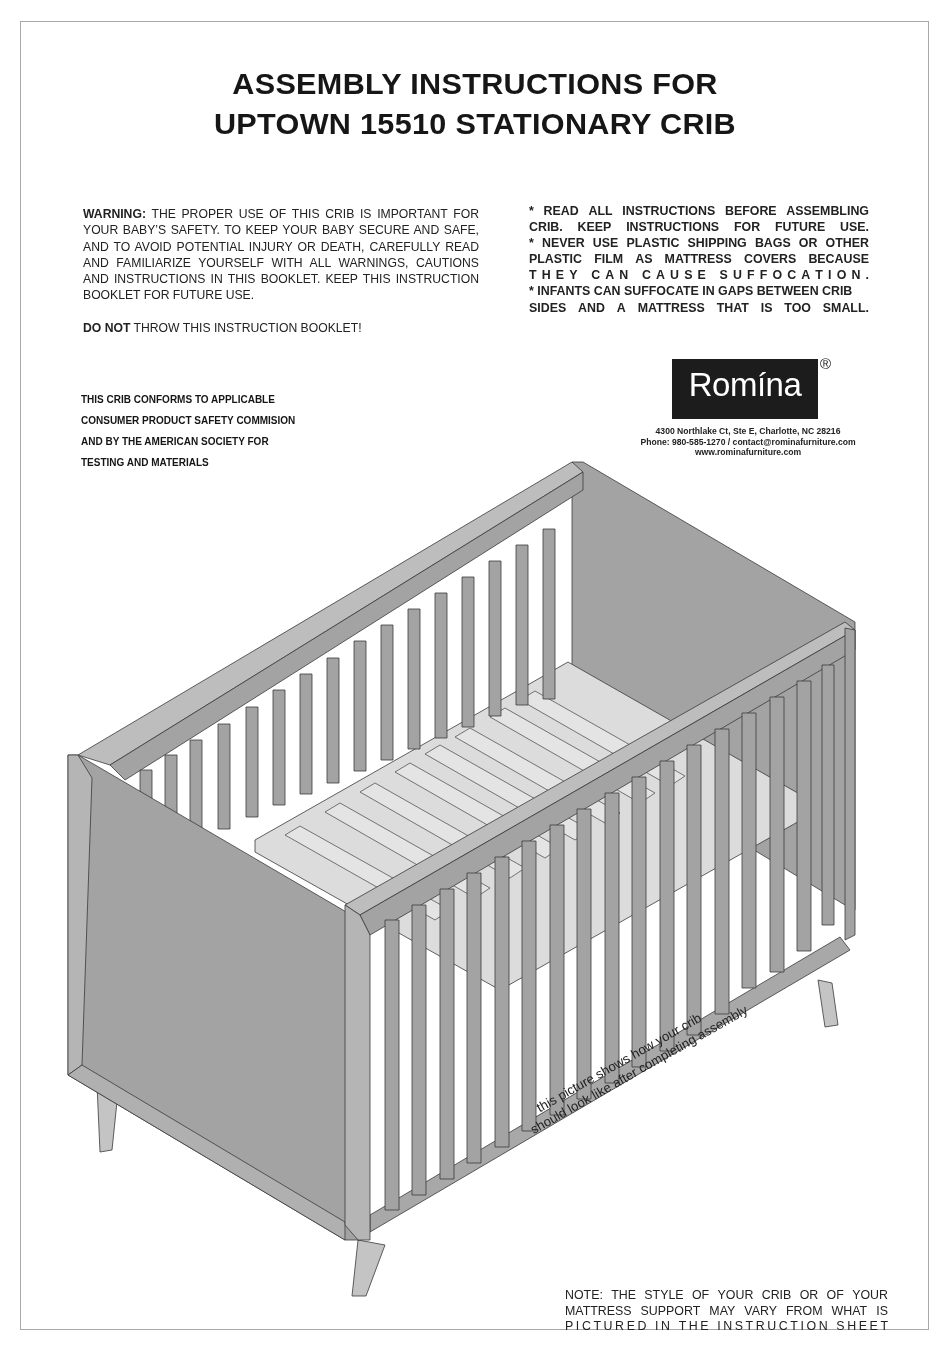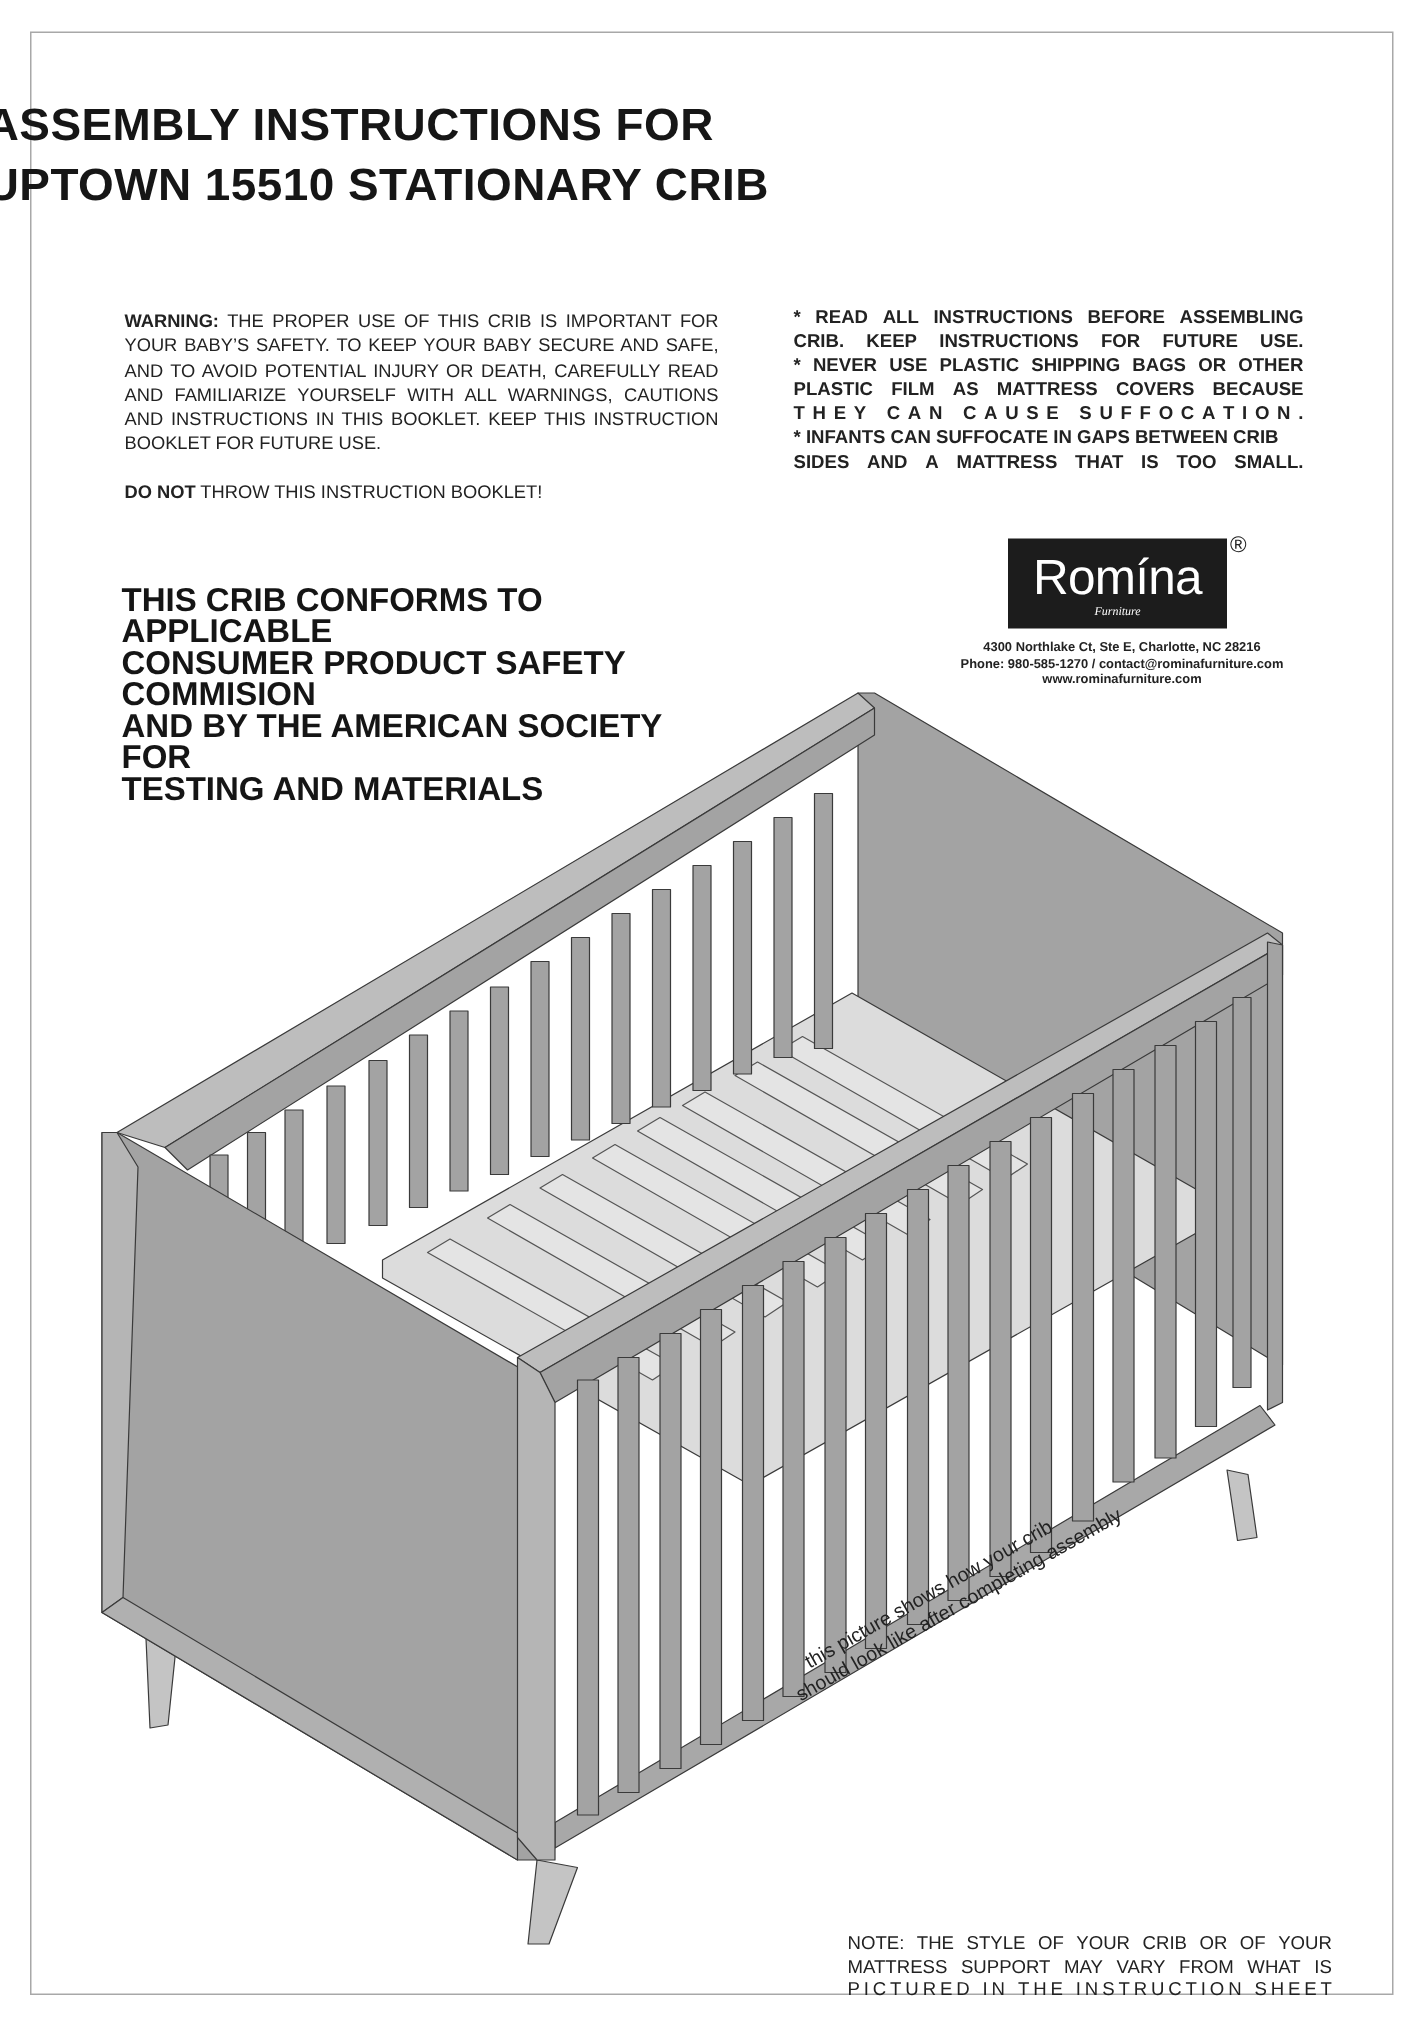--- a/index.html
+++ b/index.html
@@ -1,28 +1,28 @@
 <!DOCTYPE html>
 <html><head>
   <meta charset="utf-8">
   <style>
     html, body { margin: 0; padding: 0; background: #ffffff; }
     body { width: 950px; height: 1352px; position: relative; overflow: hidden; font-family: "Liberation Sans", sans-serif; color: #1a1a1a; }
     .page-border { position: absolute; left: 20px; top: 21px; width: 909px; height: 1309px; border: 1px solid #a8a8a8; box-sizing: border-box; }
-    .title { position: absolute; left: 0; width: 950px; top: 64px; font-weight: bold; font-size: 30px; line-height: 40px; letter-spacing: 0.3px; color: #161616; }
+    .title { position: absolute; left: 0; width: 950px; top: 64px; text-align: center; font-weight: bold; font-size: 30px; line-height: 40px; letter-spacing: 0.3px; color: #161616; }
     .title div { transform: scaleX(1.02); }
     .warning { position: absolute; left: 83px; top: 206px; width: 396px; font-size: 12.2px; line-height: 16.3px; text-align: justify; color: #222; }
     .warning b { font-weight: bold; }
     .warning .donot { margin-top: 16px; text-align: left; }
     .cautions { position: absolute; left: 529px; top: 203px; width: 340px; font-size: 12.4px; line-height: 16.1px; font-weight: bold; color: #222; }
     .cautions .ln { display: flex; justify-content: space-between; white-space: nowrap; }
-    .conforms { position: absolute; left: 81px; top: 389px; width: 400px; font-size: 22px; line-height: 21px; font-weight: bold; color: #151515; }
+    .conforms { position: absolute; left: 81px; top: 389px; width: 400px; font-size: 10px; line-height: 21px; font-weight: bold; color: #151515; }
     .logo { position: absolute; left: 672px; top: 359px; width: 146px; height: 60px; background: #1c1c1c; color: #fff; text-align: center; }
     .logo .brand { font-size: 33px; line-height: 36px; margin-top: 8px; letter-spacing: -0.5px; }
-    .logo .sub { font-family: "Liberation Serif", serif; font-style: italic; font-size: 8px; line-height: 10px; margin-top: 0; }
+    .logo .sub { font-family: "Liberation Serif", serif; font-style: italic; font-size: 8px; line-height: 10px; margin-top: 15px; }
     .reg { position: absolute; left: 820px; top: 355px; font-size: 15px; color: #222; }
     .address { position: absolute; left: 600px; top: 426px; width: 296px; text-align: center; font-size: 8.6px; line-height: 10.6px; font-weight: bold; color: #222; }
     .illustration { position: absolute; left: 0; top: 0; width: 950px; height: 1352px; }
     .caption { position: absolute; left: 520px; top: 1110px; width: 300px; font-size: 13.2px; line-height: 16px; color: #222; transform-origin: 0 0; transform: rotate(-29.5deg); }
     .caption div:first-child { padding-left: 16px; }
     .note { position: absolute; left: 565px; top: 1288px; width: 323px; font-size: 12.4px; line-height: 15.7px; color: #222; }
     .note .ln { display: flex; justify-content: space-between; white-space: nowrap; }
   </style>
 </head>
 <body>

